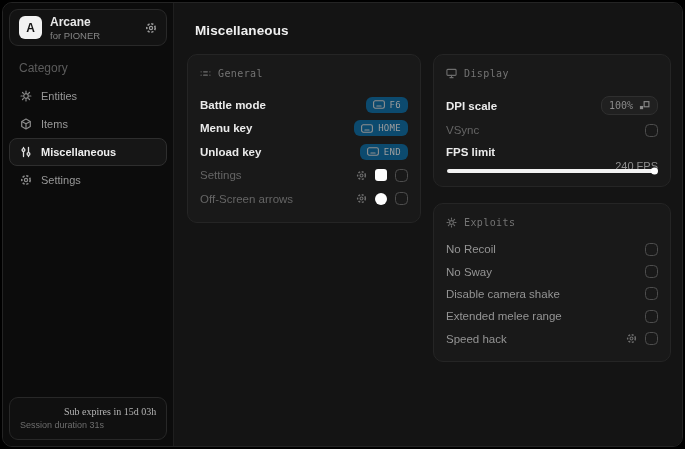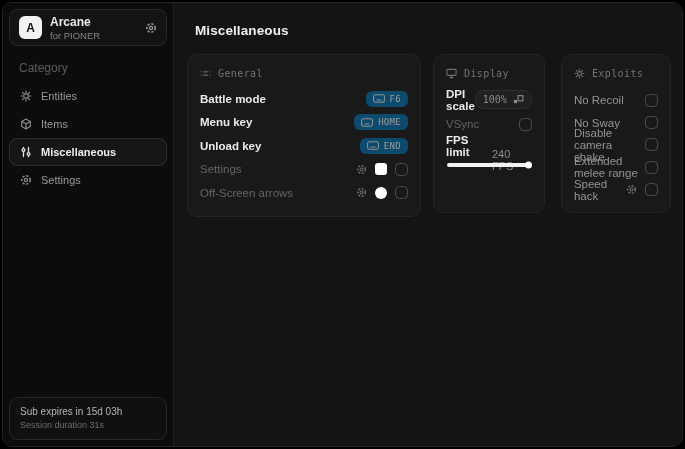--- a/index.html
+++ b/index.html
@@ -28,37 +28,37 @@
   .nav-item { height:28px; display:flex; align-items:center; gap:9px;
     padding:0 10px; color:#999; font-size:11px; border:1px solid transparent;
     border-radius:8px; cursor:pointer; }
   .nav-item .icon { display:flex; color:#8b8b8b; }
   .nav-item.selected { background:#161616; border-color:#2e2e2e;
     color:#efefef; font-weight:700; }
   .nav-item.selected .icon { color:#e0e0e0; }
 
   .sidebar-footer { margin-top:auto; margin:auto 6px 6px 6px; padding:8px 10px 9px;
     background:#101010; border:1px solid #282828; border-radius:9px; }
-  .footer-line1 { font-family:Liberation Sans, sans-serif; font-size:10px;
-    color:#b5b5b5; white-space:nowrap; }
+  .footer-line1 { font-family:Liberation Serif, serif; font-size:10px;
+    color:#b5b5b5; white-space:nowrap;margin-left:44px; }
   .footer-line2 { font-size:9px; color:#6d6d6d; margin-top:3px; }
 
   
   .main { flex:1; background:#141414; padding:12px 9px 12px 13px; }
   .page-title { font-size:13.5px; font-weight:700; color:#f0f0f0;
     margin:8px 0 16px 8px; letter-spacing:.1px; }
   .cols { display:flex; gap:12px; align-items:flex-start; }
   .col-left { width:234px; }
-  .col-right { width:238px; display:flex; gap:16px; }
+  .col-right { width:238px; display:flex; flex-direction:column; gap:16px; }
 
   .card { background:#191919; border:1px solid #252525; border-radius:10px;
     padding:10px 12px 11px; width:100%; }
   .card-header { display:flex; align-items:center; gap:7px; height:16px;
     font-family:"DejaVu Sans Mono", monospace; font-size:10px; color:#747474;
-    margin-bottom:6px; letter-spacing:.4px; }
+    margin-bottom:12px; letter-spacing:.4px; }
   .card-header .icon { display:flex; color:#6e6e6e; }
 
   .row { display:flex; align-items:center; justify-content:space-between; }
   .g-row { height:23.5px; }
   .d-row { height:24px; }
   .e-row { height:22.4px; }
   .lbl { font-size:11.5px; }
   .lbl.strong { color:#ebebeb; font-weight:700; }
   .lbl.muted  { color:#656565; }
   .lbl.soft   { color:#949494; }

